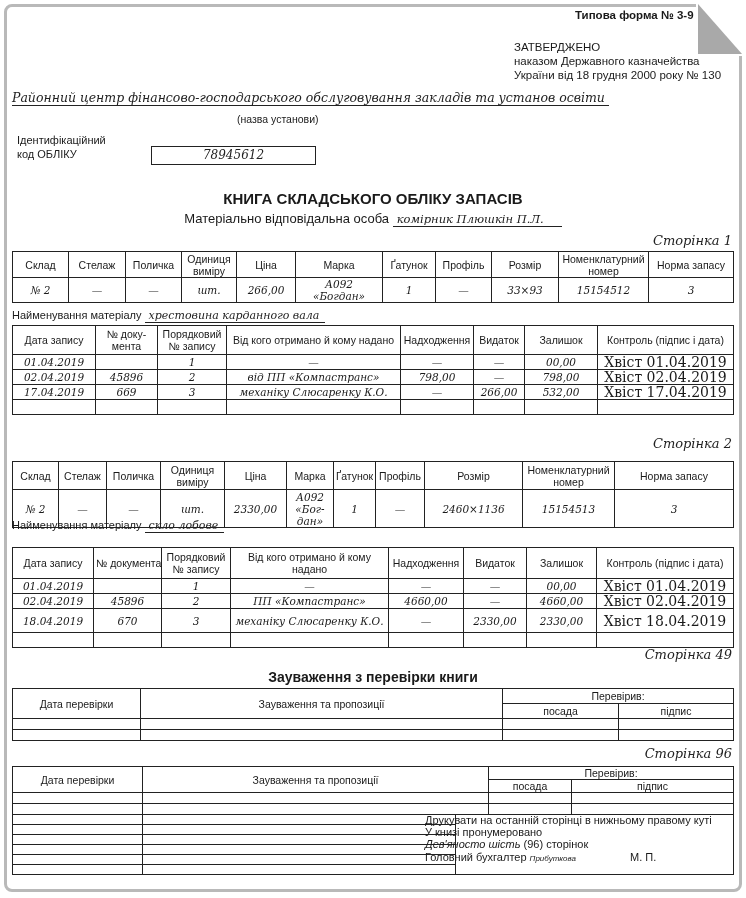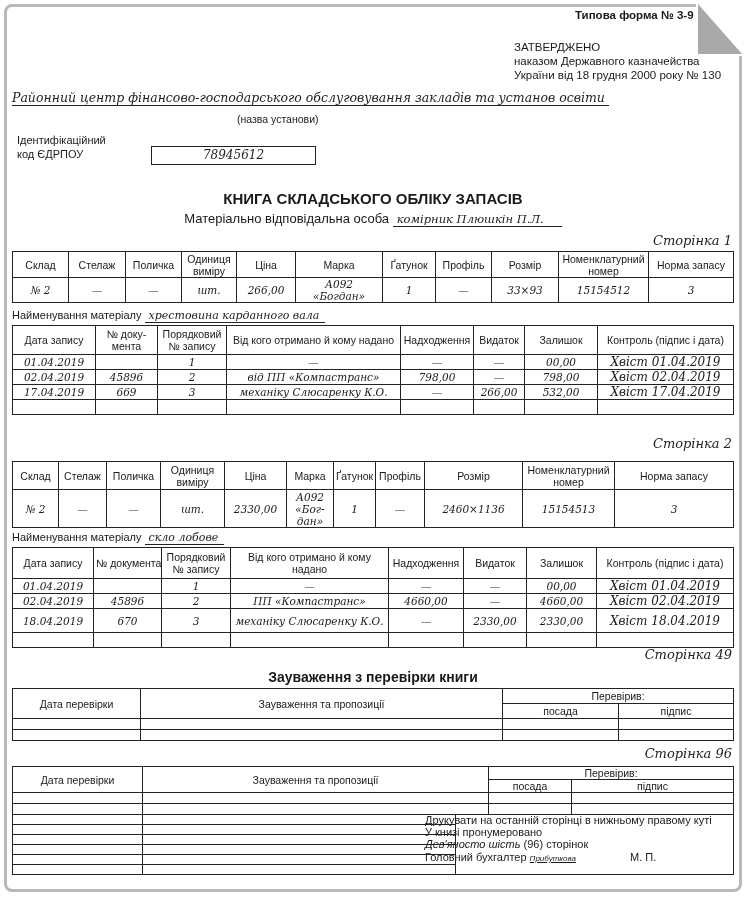--- a/index.html
+++ b/index.html
@@ -31,30 +31,30 @@
   .book-title { left: 0; width: 746px; top: 190px; text-align: center; font-size: 15px; font-weight: bold; }
   .mvo { left: 0; width: 746px; top: 211px; text-align: center; font-size: 13px; }
   .mvo .val { border-bottom: 1px solid #222; padding: 0 18px 0 4px; font-size: 11.5px; }
   .page-label { right: 14px; font-size: 13px; }
 
   table { position: absolute; border-collapse: collapse; table-layout: fixed; }
   td, th { border: 1.4px solid #222; text-align: center; vertical-align: middle; font-weight: normal;
     font-size: 10.5px; line-height: 12px; padding: 0 2px; overflow: hidden; white-space: nowrap; }
   th.wrap, td.wrap { white-space: normal; }
   td.h { font-family: "DejaVu Serif", serif; font-style: italic; font-size: 10.5px; }
-  td.sig { font-family: "DejaVu Serif", serif; font-style: italic; font-size: 12px; margin-top: 21px; }
+  td.sig { font-family: "DejaVu Serif", serif; font-size: 14px; margin-top: 21px; }
 
   .matname { left: 12px; font-size: 11px; }
   .matname .val { border-bottom: 1px solid #222; padding: 0 6px 0 4px; }
 
   .remarks-title { left: 0; width: 746px; top: 669px; text-align: center; font-size: 14px; font-weight: bold; }
 
   .note { left: 425px; top: 814px; font-size: 11px; line-height: 12.2px; }
   .note .it { font-style: italic; }
-  .note .u { text-decoration: underline; font-style: italic; }
+  .note .u { font-style: italic; }
   .mp { margin-left: 54px; }
 </style>
 </head>
 <body>
 
 <div class="sheet">
   <div class="fold">
       <div class="fold-tri"></div>
     </div>
 </div>
@@ -64,21 +64,21 @@
   <div>ЗАТВЕРДЖЕНО</div>
   <div>наказом Державного казначейства</div>
   <div>України від 18 грудня 2000 року № 130</div>
 </div>
 
 <div class="abs org hand">Районний центр фінансово-господарського обслуговування закладів та установ освіти</div>
 <div class="abs org-cap">(назва установи)</div>
 
 <div class="abs edrpou-label">
   <div>Ідентифікаційний</div>
-  <div>код ЄДРПОУ</div>
+  <div>код ОБЛІКУ</div>
 </div>
 <div class="abs edrpou-box hand">78945612</div>
 
 <div class="abs book-title">КНИГА СКЛАДСЬКОГО ОБЛІКУ ЗАПАСІВ</div>
 <div class="abs mvo">
   <span>Матеріально відповідальна особа</span>
   <span class="val hand">комірник Плюшкін П.Л.</span>
 </div>
 
 <div class="abs page-label hand" style="top:233px">Сторінка 1</div>
@@ -231,21 +231,21 @@
     <td class="h">2330,00</td>
     <td class="h wrap">А092 «Бог-дан»</td>
     <td class="h">1</td>
     <td class="h">—</td>
     <td class="h">2460×1136</td>
     <td class="h">15154513</td>
     <td class="h">3</td>
   </tr>
 </tbody>
   </table>
-<div class="abs matname" style="top:531px">
+<div class="abs matname" style="top:519px">
   <span>Найменування матеріалу</span>
   <span class="val hand">скло лобове</span>
 </div>
 <table style="left:12px; top:547px; width:721px;">
   <colgroup>
       <col style="width:81px">
       <col style="width:68px">
       <col style="width:69px">
       <col style="width:158px">
       <col style="width:75px">

